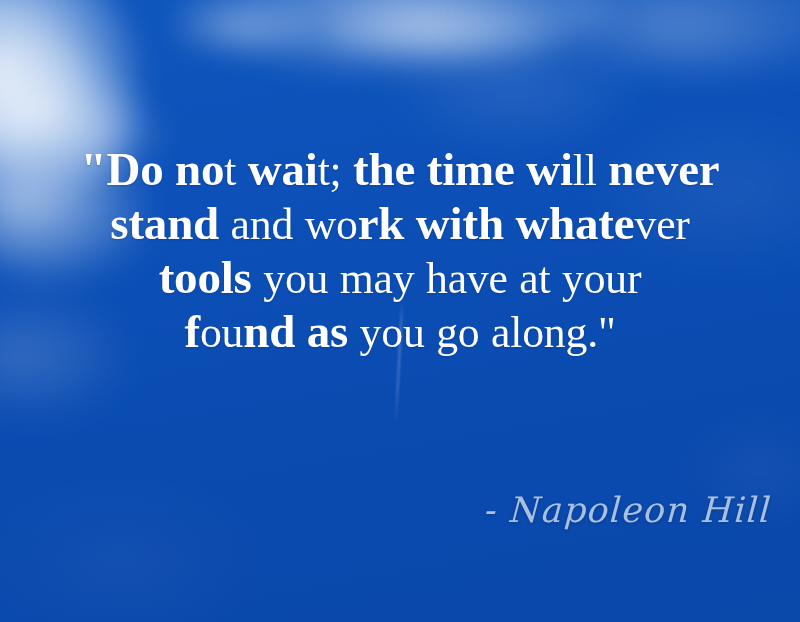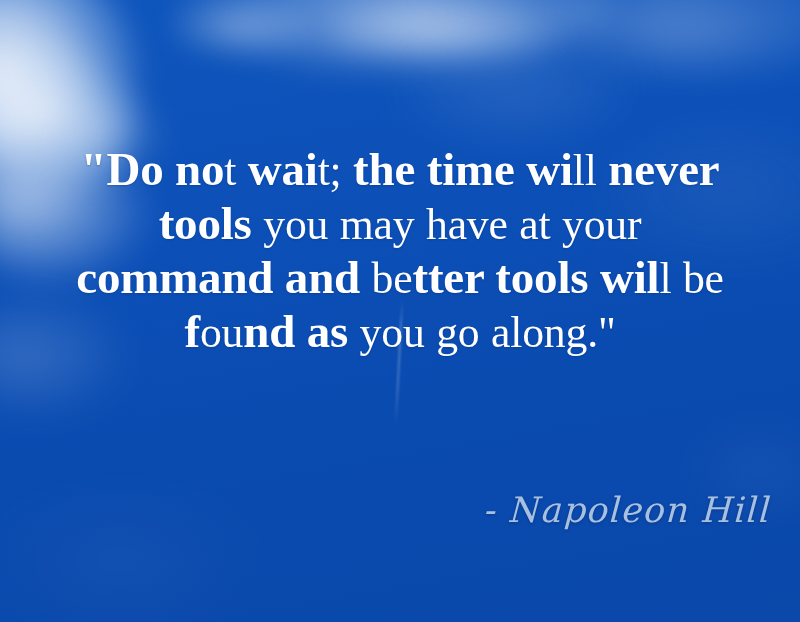--- a/index.html
+++ b/index.html
@@ -200,20 +200,20 @@
     <div class="cloud cloud-top-wisp-a"></div>
     <div class="cloud cloud-top-wisp-b"></div>
     <div class="cloud cloud-top-right"></div>
     <div class="cloud cloud-mid-haze-a"></div>
     <div class="cloud cloud-mid-haze-b"></div>
     <div class="contrail"></div>
   </div>
 
   <div class="quote-block">
     <span class="quote-line">"Do no<span class="lt">t</span> wai<span class="lt">t</span><span class="lt">;</span> the time wi<span class="lt">l</span><span class="lt">l</span> never</span>
+    <span class="quote-line">stand <span class="lt">a</span><span class="lt">n</span><span class="lt">d</span> <span class="lt">w</span><span class="lt">o</span>rk with whate<span class="lt">v</span><span class="lt">e</span><span class="lt">r</span></span>
     <span class="quote-line">tools <span class="lt">y</span><span class="lt">o</span><span class="lt">u</span> <span class="lt">m</span><span class="lt">a</span><span class="lt">y</span> <span class="lt">h</span><span class="lt">a</span><span class="lt">v</span><span class="lt">e</span> <span class="lt">a</span><span class="lt">t</span> <span class="lt">y</span><span class="lt">o</span><span class="lt">u</span><span class="lt">r</span></span>
-    <span class="quote-line">command and <span class="lt">b</span><span class="lt">e</span>tter tools wil<span class="lt">l</span> <span class="lt">b</span><span class="lt">e</span></span>
     <span class="quote-line">f<span class="lt">o</span><span class="lt">u</span>nd as <span class="lt">y</span><span class="lt">o</span><span class="lt">u</span> <span class="lt">g</span><span class="lt">o</span> <span class="lt">a</span><span class="lt">l</span><span class="lt">o</span><span class="lt">n</span><span class="lt">g</span><span class="lt">.</span><span class="lt">"</span></span>
   </div>
 
   <div class="attribution">- Napoleon Hill</div>
 
 </div>
 
 </body></html>

